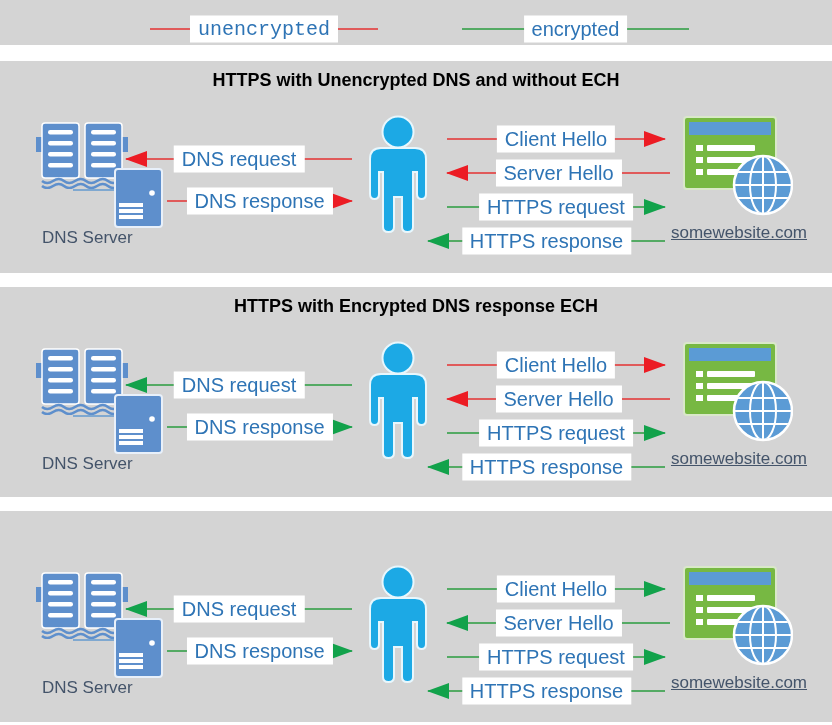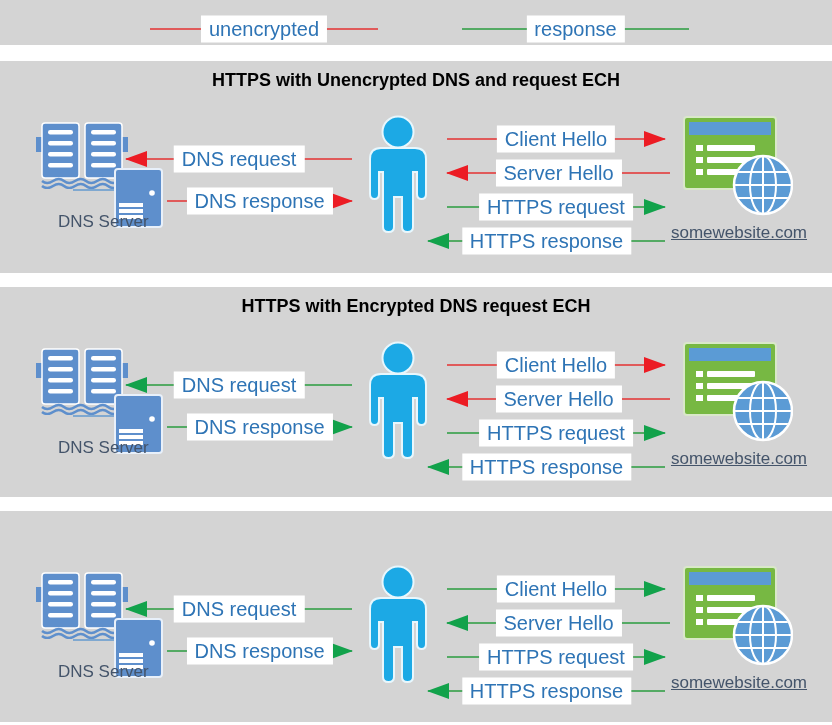--- a/index.html
+++ b/index.html
@@ -29,21 +29,21 @@
       background:var(--label-bg,#fff);color:var(--label-text,#2e74b5);
       font-size:20px;line-height:1.15;padding:2px 8px;white-space:nowrap;}
   
   .legend-item{position:absolute;top:16px;height:26px;}
   .legend-line{position:absolute;left:0;right:0;top:12px;height:2px;}
   .legend-item[data-enc="unencrypted"] .legend-line{background:var(--unencrypted-line,#e05a5a);}
   .legend-item[data-enc="encrypted"] .legend-line{background:var(--encrypted-line,#54aa64);}
   
   .icon{position:absolute;}
   .caption{position:absolute;font-size:17px;color:var(--caption-text,#44546a);}
-  .dns-caption{left:42px;top:151px;width:120px;margin-left:16px;}
+  .dns-caption{left:42px;top:167px;width:120px;}
   .site-caption{left:660px;top:162px;width:158px;text-align:center;text-decoration:underline;}
   .connector{position:absolute;left:73px;top:128px;width:44px;height:2px;
              background:var(--connector,#7fa8d0);}
   .book-fill{fill:var(--dns-icon,#5e8fcc);}
   .person-fill{fill:var(--person,#1ca9e5);}
   .win-fill{fill:var(--website-green,#77b843);}
   .blue-fill{fill:var(--website-blue,#5b9bd5);}
 </style>
 </head>
 <body>
@@ -103,32 +103,32 @@
         <line x1="53" y1="70" x2="111" y2="70"></line>
         <line x1="53" y1="83" x2="111" y2="83"></line>
       </g>
     </g>
   </defs>
 </svg>
 
 <div class="stage">
 
   <div class="panel panel-legend">
-    <div class="legend-item" style="left:150px;width:228px;" data-enc="unencrypted">
+    <div class="legend-item" style="left:150px;width:228px;font-family:Liberation Mono, monospace;" data-enc="unencrypted">
       <span class="legend-line"></span>
       <span class="legend-label">unencrypted</span>
     </div>
     <div class="legend-item" style="left:462px;width:227px;" data-enc="encrypted">
       <span class="legend-line"></span>
-      <span class="legend-label">response</span>
+      <span class="legend-label">encrypted</span>
     </div>
   </div>
 
   <div class="panel panel-1">
-    <div class="panel-title">HTTPS with Unencrypted DNS and request ECH</div>
+    <div class="panel-title">HTTPS with Unencrypted DNS and without ECH</div>
 
     <svg class="icon" style="left:36px;top:60px;" width="92" height="68" viewBox="0 0 92 68">
         <use href="#book-icon-def"></use>
       </svg>
     <div class="connector"></div>
     <svg class="icon" style="left:112px;top:106px;" width="53" height="62" viewBox="0 0 53 62">
         <use href="#server-icon-def"></use>
       </svg>
     <div class="caption dns-caption">DNS Server</div>
 
@@ -167,21 +167,21 @@
       <span class="arrow-label">HTTPS request</span>
     </div>
     <div class="arrow dir-left" style="left:428px;top:167px;width:237px;" data-enc="encrypted">
       <span class="arrow-line"></span>
       <span class="arrow-head"></span>
       <span class="arrow-label">HTTPS response</span>
     </div>
   </div>
 
   <div class="panel panel-2">
-    <div class="panel-title">HTTPS with Encrypted DNS request ECH</div>
+    <div class="panel-title">HTTPS with Encrypted DNS response ECH</div>
 
     <svg class="icon" style="left:36px;top:60px;" width="92" height="68" viewBox="0 0 92 68">
         <use href="#book-icon-def"></use>
       </svg>
     <div class="connector"></div>
     <svg class="icon" style="left:112px;top:106px;" width="53" height="62" viewBox="0 0 53 62">
         <use href="#server-icon-def"></use>
       </svg>
     <div class="caption dns-caption">DNS Server</div>
 

